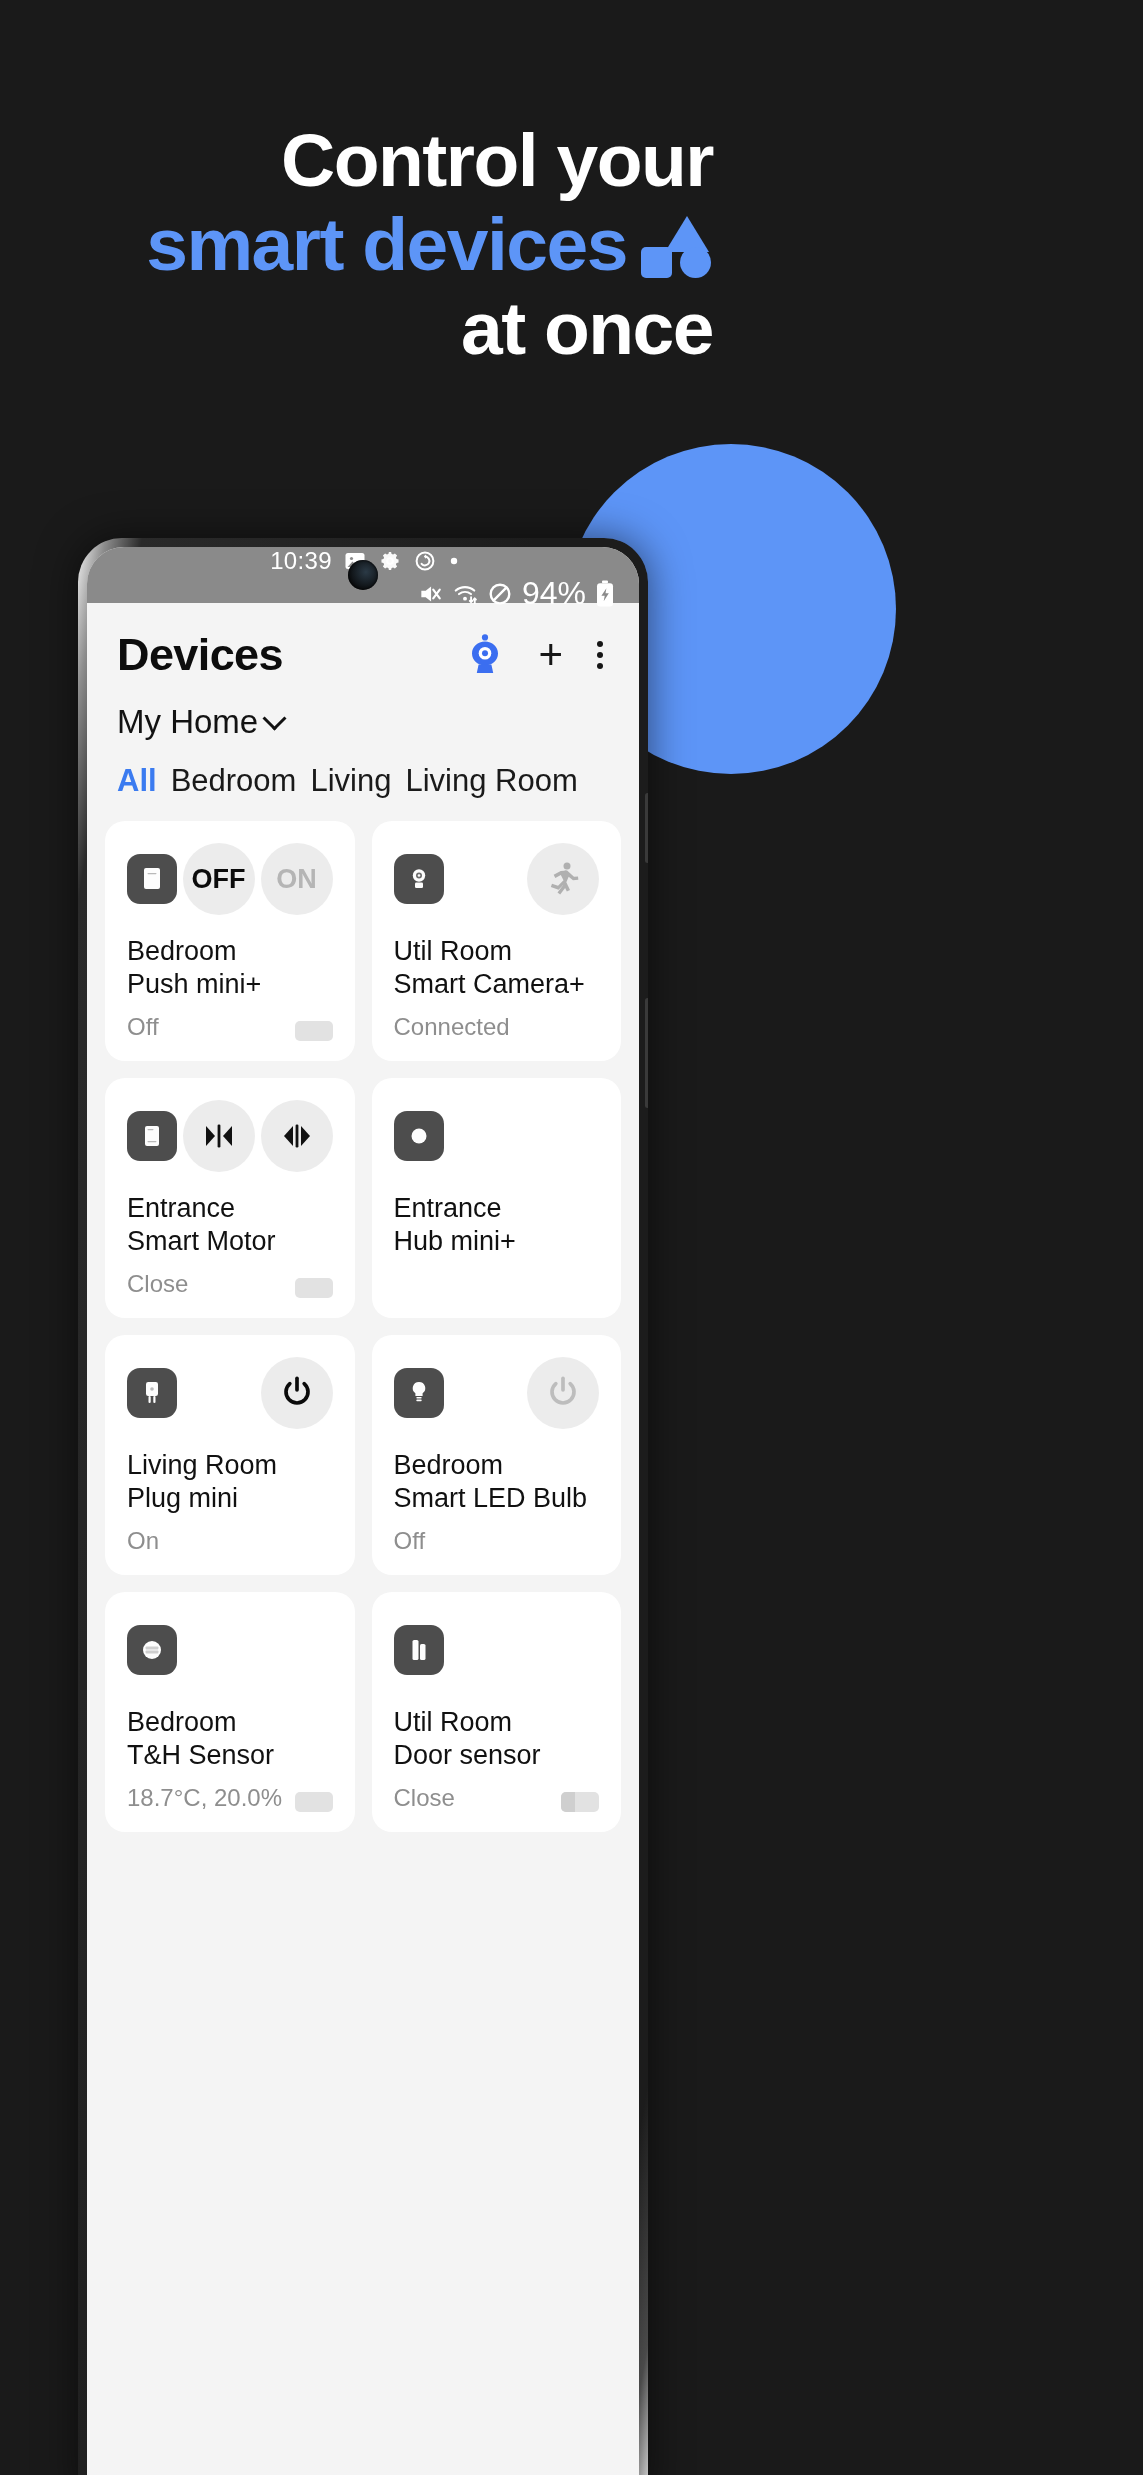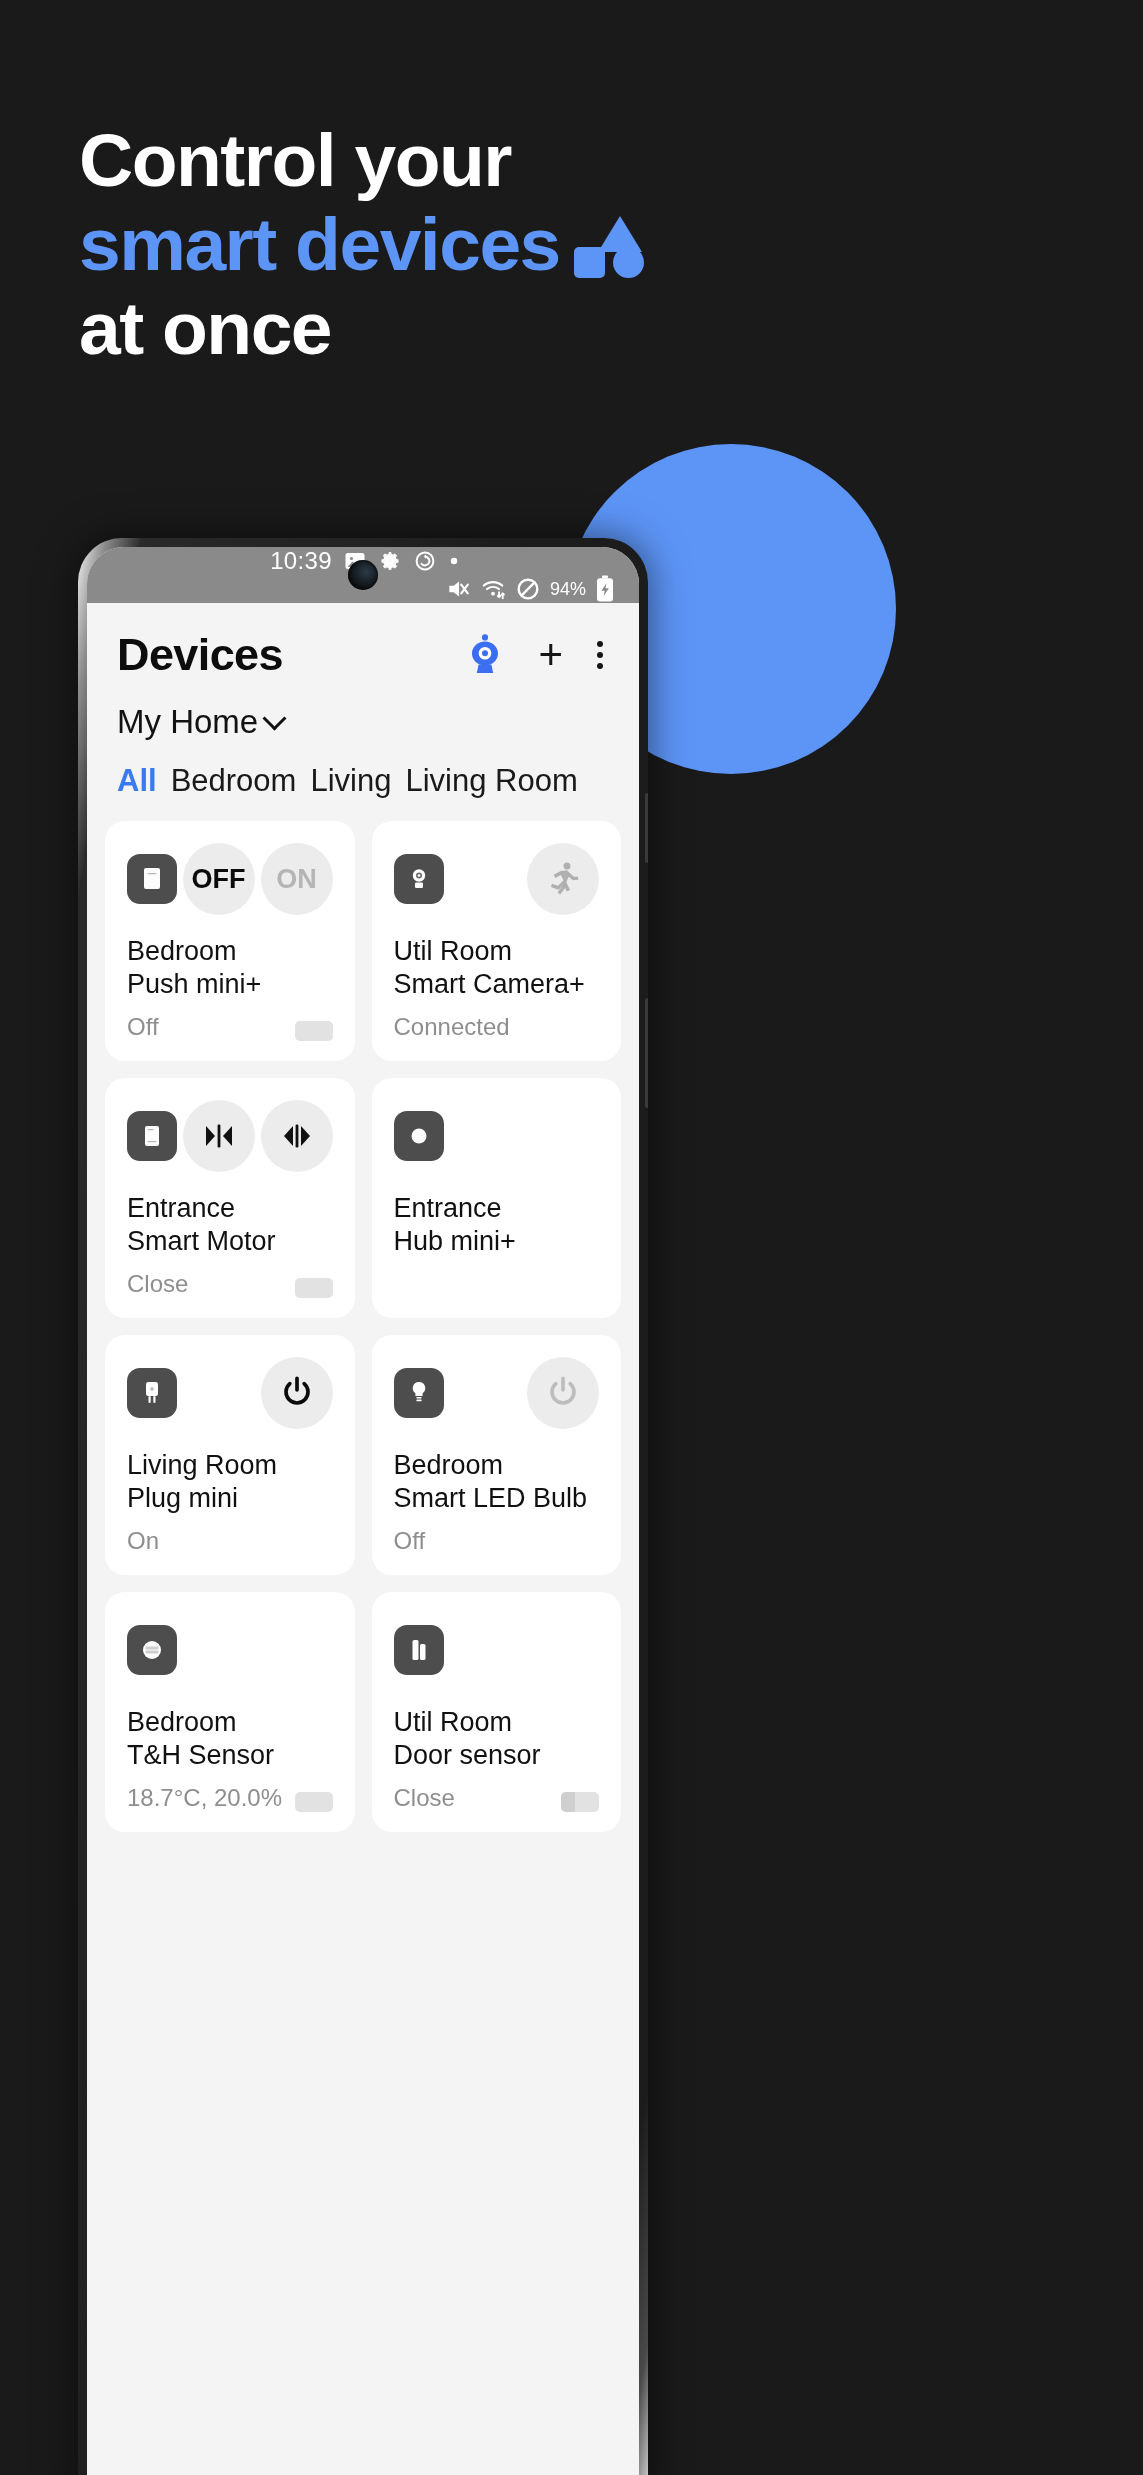--- a/index.html
+++ b/index.html
@@ -16,28 +16,29 @@
     position: absolute;
     left: 566px; top: 444px;
     width: 330px; height: 330px;
     border-radius: 50%;
     background: #5d95f7;
   }
 
   
   .headline {
     position: absolute;
-    left: 79px; top: 118px;
+    left: 73px; top: 118px;
     width: 640px;
     font-size: 75px;
     font-weight: bold;
     line-height: 84px;
     letter-spacing: -1.5px;
     color: #ffffff;
     z-index: 5;
+    text-align: right;
   }
   .headline .line { display: block; white-space: nowrap; }
   .headline .accent { color: #5d95f7; }
   .shapes-icon {
     display: inline-block;
     position: relative;
     width: 72px; height: 62px;
     vertical-align: -8px;
     margin-left: 14px;
   }
@@ -92,21 +93,21 @@
     height: 56px;
     background: #8a8a8a;
     display: flex; align-items: center;
     padding: 0 24px 0 28px;
     color: #ffffff;
     position: relative;
     flex-direction: column;
   }
   .sb-left { display: flex; align-items: center; gap: 11px; }
   .sb-time { font-size: 24px; font-weight: 500; letter-spacing: .3px; }
-  .sb-right { margin-left: auto; display: flex; align-items: center; gap: 9px; font-size: 18px; font-weight: 500; }
+  .sb-right { margin-left: auto; display: flex; align-items: center; gap: 9px; font-size: 32px; font-weight: 500; }
   .sb-ico { display: inline-flex; align-items: center; }
   .punchhole {
     position: absolute; left: 50%; top: 50%;
     transform: translate(-50%,-50%);
     width: 30px; height: 30px; border-radius: 50%;
     background: radial-gradient(circle at 60% 40%, #2b3a46 0%, #0b0d0f 70%);
     box-shadow: inset 0 0 3px #000;
   }
 
   

